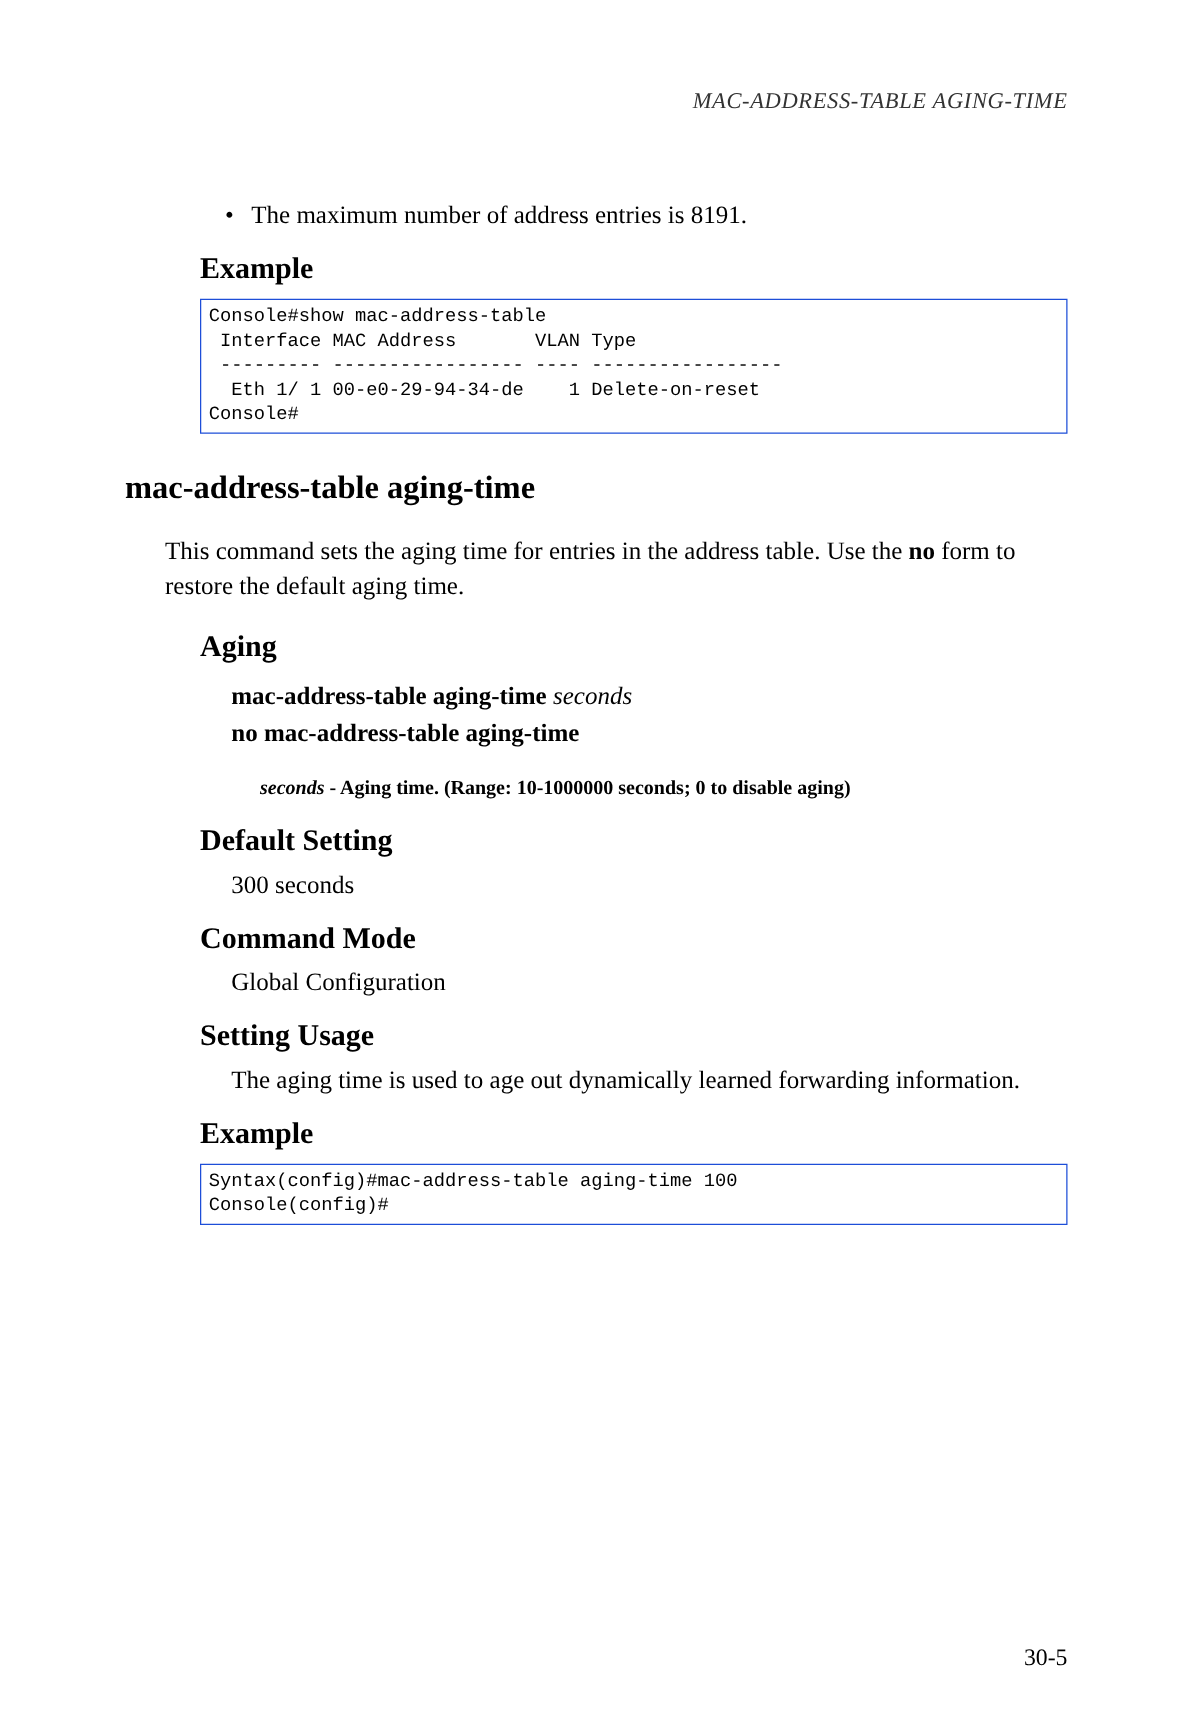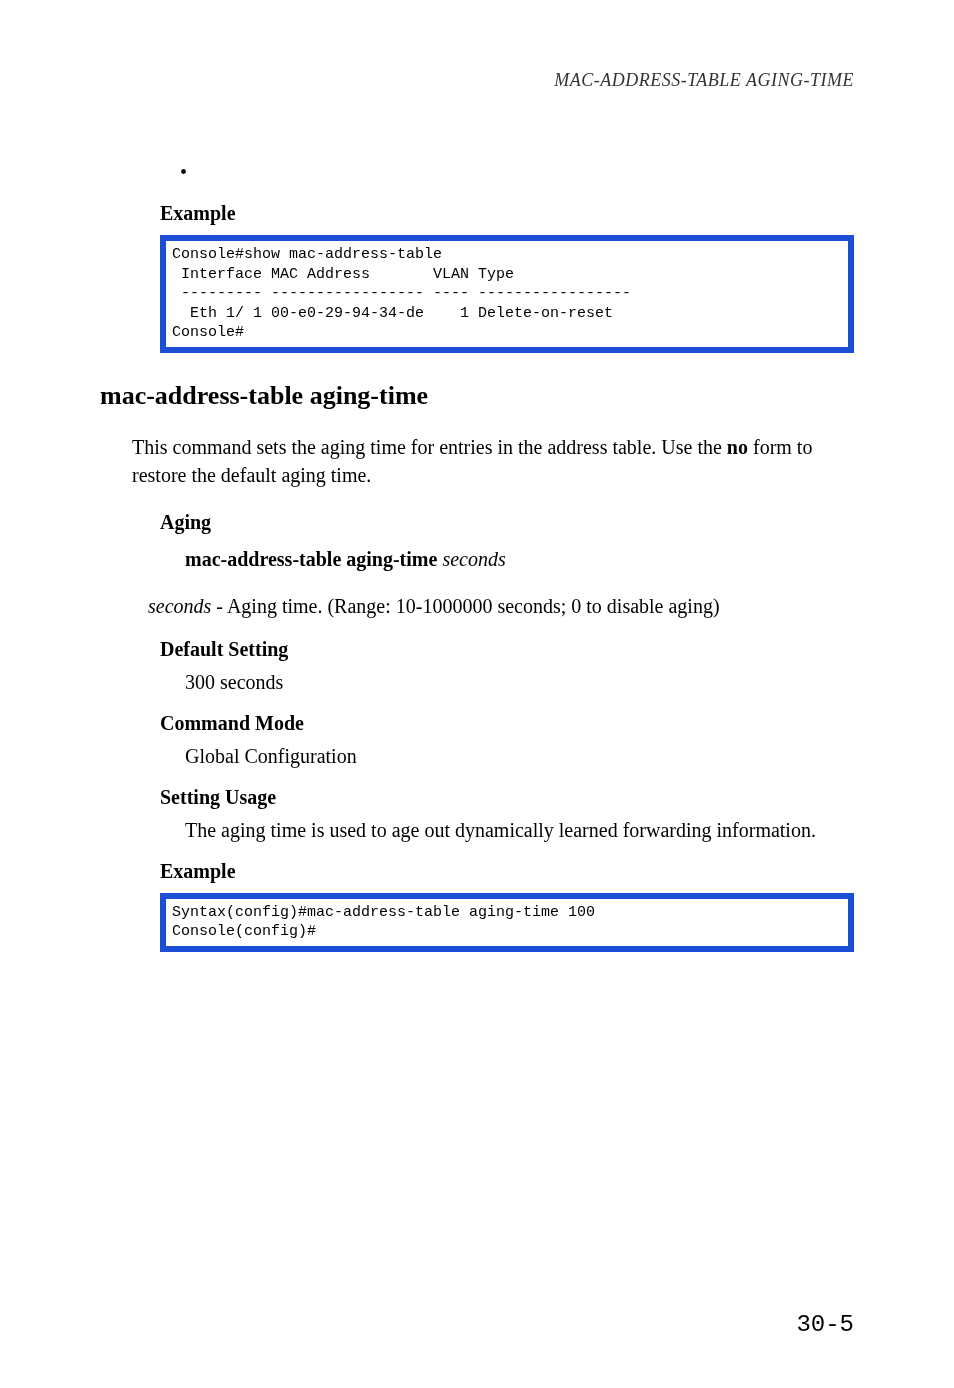--- a/index.html
+++ b/index.html
@@ -30,26 +30,26 @@
       font-size: 20px;
       margin-bottom: 18px;
       display: flex;
       align-items: baseline;
     }
     .bullet-dot {
       margin-right: 14px;
     }
     .section-heading {
       font-weight: bold;
-      font-size: 20px;
+      font-size: 24px;
       margin-left: 60px;
       margin-bottom: 10px;
     }
     .code-block {
-      border: 6px solid #1d4ed8;
+      border: 1px solid #1d4ed8;
       font-family: 'Courier New', monospace;
       font-size: 15px;
       padding: 4px 6px;
       margin-left: 60px;
       margin-bottom: 28px;
       white-space: pre;
       line-height: 1.3;
     }
     .command-title {
       font-weight: bold;
@@ -62,72 +62,74 @@
       margin-bottom: 22px;
       line-height: 1.4;
     }
     .syntax-block {
       margin-left: 85px;
       font-size: 20px;
       margin-bottom: 18px;
       line-height: 1.5;
     }
     .param-block {
-      margin-left: 48px;
-      font-size: 20px;
+      margin-left: 108px;
+      font-size: 16px;
       margin-bottom: 18px;
       line-height: 1.4;
+      font-weight: bold;
     }
     .indented-value {
       margin-left: 85px;
       font-size: 20px;
       margin-bottom: 18px;
     }
     .bold {
       font-weight: bold;
     }
     .italic {
       font-style: italic;
       text-align: right;
     }
     .page-number {
       position: absolute;
       bottom: 50px;
       right: 100px;
-      font-size: 24px;
-      font-family: Liberation Mono, monospace;
+      font-size: 19px;
     }
   </style>
 </head>
 <body>
 
 <div class="header-text">MAC-ADDRESS-TABLE AGING-TIME</div>
 
 <div class="bullet-item">
   <span class="bullet-dot">•</span>
+  <span>The maximum number of address entries is 8191.</span>
 </div>
 
 <div class="section-heading">Example</div>
 
 <div class="code-block">Console#show mac-address-table
  Interface MAC Address       VLAN Type
  --------- ----------------- ---- -----------------
   Eth 1/ 1 00-e0-29-94-34-de    1 Delete-on-reset
 Console#</div>
 
 <div class="command-title">mac-address-table aging-time</div>
 
 <div class="body-text">
   <span>This command sets the aging time for entries in the address table. Use the </span><span class="bold">no</span><span> form to restore the default aging time.</span>
 </div>
 
 <div class="section-heading">Aging</div>
 
 <div class="syntax-block">
   <span class="bold">mac-address-table aging-time</span> <span class="italic">seconds</span><br>
+  <span class="bold">no mac-address-table aging-time</span>
 </div>
 
 <div class="param-block">
   <span class="italic">seconds</span><span> - Aging time. (Range: 10-1000000 seconds; 0 to disable aging)</span>
 </div>
 
 <div class="section-heading">Default Setting</div>
 
 <div class="indented-value">300 seconds</div>
 

